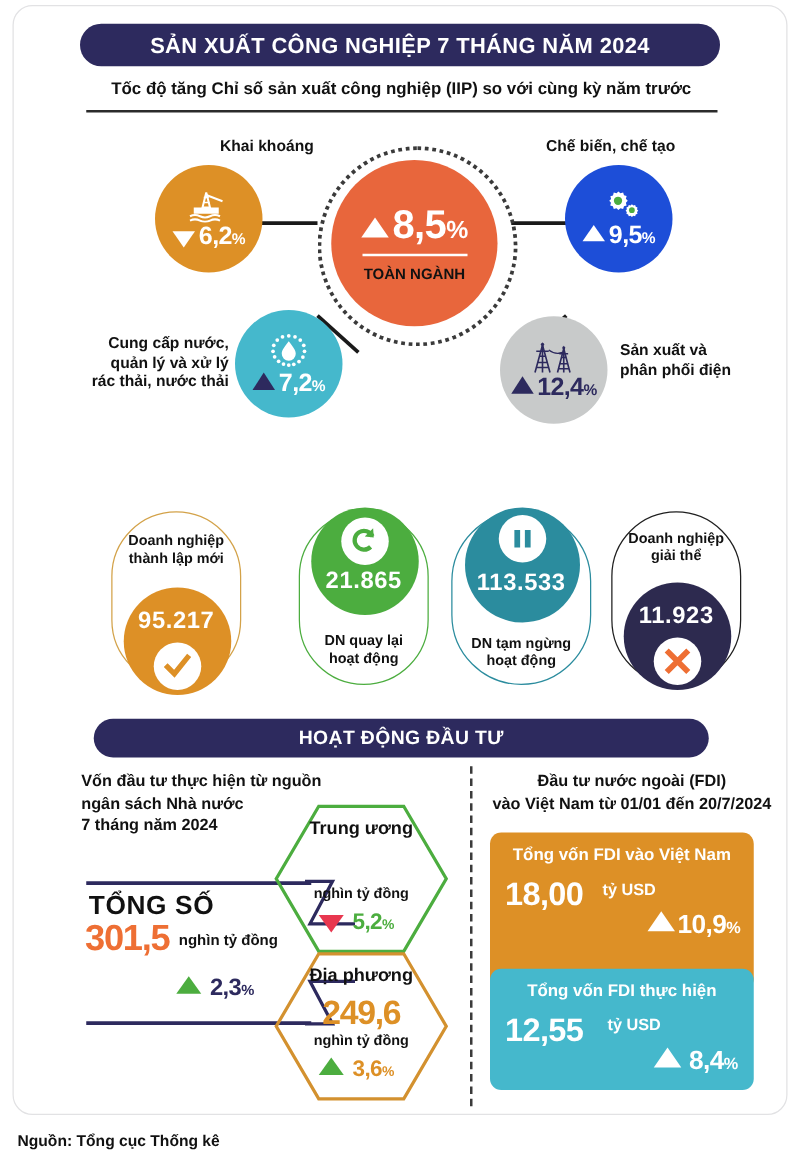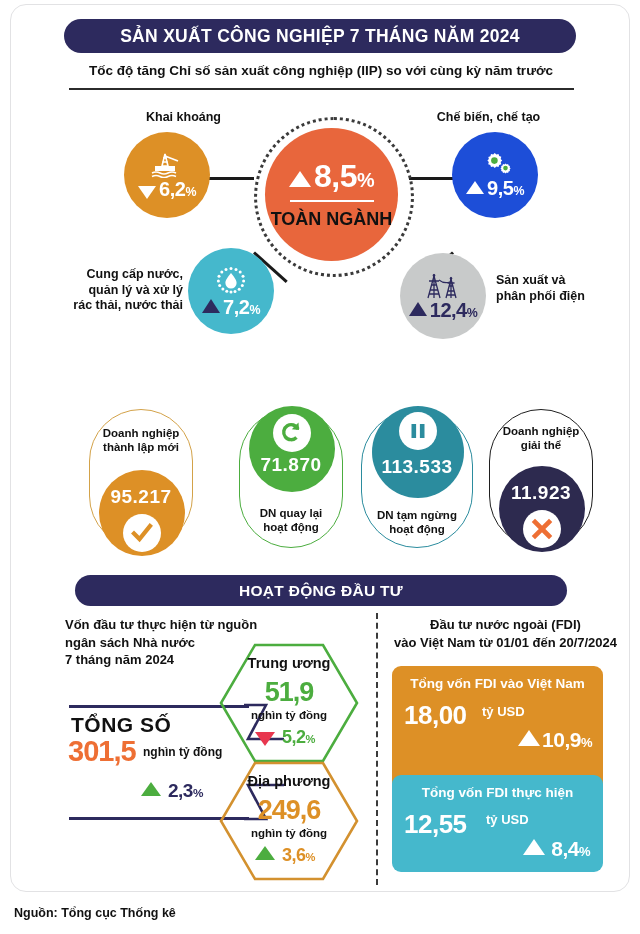--- a/index.html
+++ b/index.html
@@ -49,24 +49,24 @@
   <div class="link" style="left:398px;top:246px;width:44px;transform:rotate(-42deg);transform-origin:right center;"></div>
 
   <div class="dotring" style="left:243px;top:112px;width:154px;height:154px;"></div>
   <div class="circ" style="left:254px;top:123px;width:133px;height:133px;background:#e8663c;justify-content:center;">
     <div class="pct" style="color:#fff;font-size:32px;line-height:1;">
       <span class="tri up" style="border-bottom:16px solid #fff;border-left-width:11px;border-right-width:11px;top:0;"></span>
       <span>8,5</span>
       <span class="u">%</span>
     </div>
     <div style="width:84px;height:2px;background:#fff;margin:8px 0 7px 0;"></div>
-    <div style="color:#111;font-weight:bold;font-size:18px;">TOÀN NGÀNH</div>
-  </div>
-
-  <div class="clab" style="left:105px;top:105px;width:135px;text-align:center;">Khai khoáng</div>
+    <div style="color:#111;font-weight:bold;font-size:12px;">TOÀN NGÀNH</div>
+  </div>
+
+  <div class="clab" style="left:105px;top:105px;width:135px;text-align:right;">Khai khoáng</div>
   <div class="circ" style="left:113px;top:127px;width:86px;height:86px;background:#dd9026;justify-content:center;">
     <svg class="ico" width="36" height="26" viewBox="0 0 36 26" style="margin-bottom:1px;">
       <path d="M16 2 L13 14 L19 14 Z" fill="none" stroke="#fff" stroke-width="1.6"></path>
       <path d="M14 6 h4 M13.4 10 h5.2" stroke="#fff" stroke-width="1.3"></path>
       <path d="M16 4 L29 9" stroke="#fff" stroke-width="1.6"></path>
       <rect x="6" y="14" width="20" height="5" fill="#fff"></rect>
       <path d="M3 21 q4 -2 8 0 q4 2 8 0 q4 -2 8 0" stroke="#fff" stroke-width="1.6" fill="none"></path>
       <path d="M3 24.5 q4 -2 8 0 q4 2 8 0 q4 -2 8 0" stroke="#fff" stroke-width="1.6" fill="none"></path>
     </svg>
     <div class="pct" style="color:#fff;font-size:20px;line-height:1;">
@@ -164,21 +164,21 @@
   </div>
 
   <div class="pill" style="left:228px;top:404px;width:104px;height:139px;border:1.5px solid #4cad3f;">
     <div class="inner" style="left:9px;top:-4px;width:86px;height:86px;background:#4cad3f;"></div>
     <div class="badge" style="left:33px;top:4px;width:38px;height:38px;">
       <svg width="26" height="26" viewBox="0 0 26 26">
         <path d="M19 9 a7.5 7.5 0 1 0 -1.5 8.5" stroke="#4cad3f" stroke-width="3.4" fill="none"></path>
         <path d="M19.5 2.5 L20 10 L12.8 9.2 Z" fill="#4cad3f"></path>
       </svg>
     </div>
-    <div class="num" style="top:44px;">71.870</div>
+    <div class="num" style="top:44px;">21.865</div>
     <div class="ptxt" style="top:96px;white-space:pre-line;">DN quay lại
 hoạt động</div>
   </div>
 
   <div class="pill" style="left:350px;top:404px;width:112px;height:139px;border:1.5px solid #2b8c9e;">
     <div class="inner" style="left:10px;top:-4px;width:92px;height:92px;background:#2b8c9e;"></div>
     <div class="badge" style="left:37px;top:2px;width:38px;height:38px;">
       <svg width="22" height="22" viewBox="0 0 22 22">
         <rect x="4.5" y="4" width="4.6" height="14" fill="#2b8c9e"></rect>
         <rect x="12.9" y="4" width="4.6" height="14" fill="#2b8c9e"></rect>
@@ -224,21 +224,20 @@
   <div class="pct" style="position:absolute;left:130px;top:775px;font-size:19px;color:#2d2a5e;">
     <span class="tri up" style="border-bottom:14px solid #4cad3f;border-left-width:10px;border-right-width:10px;top:-1px;margin-right:7px;"></span>
     <span>2,3</span>
     <span class="u">%</span>
   </div>
 
   <svg width="140" height="120" viewBox="0 0 140 120" style="position:absolute;left:208px;top:638px;">
     <path d="M36 2 L104 2 L138 60 L104 118 L36 118 L2 60 Z" fill="none" stroke="#4cad3f" stroke-width="2.6"></path>
   </svg>
   <div style="position:absolute;left:208px;top:650px;width:140px;text-align:center;font-size:14.5px;font-weight:bold;color:#111;">Trung ương</div>
-  <div style="position:absolute;left:208px;top:672px;width:140px;text-align:center;font-size:27px;font-weight:bold;color:#4cad3f;letter-spacing:-1px;">51,9</div>
   <div style="position:absolute;left:208px;top:704px;width:140px;text-align:center;font-size:11.5px;font-weight:bold;color:#111;">nghìn tỷ đồng</div>
   <div class="pct" style="position:absolute;left:244px;top:722px;font-size:18px;color:#4cad3f;">
     <span class="tri dn" style="border-top:14px solid #e8374f;border-left-width:10px;border-right-width:10px;top:3px;margin-right:7px;"></span>
     <span>5,2</span>
     <span class="u">%</span>
   </div>
 
   <svg width="140" height="120" viewBox="0 0 140 120" style="position:absolute;left:208px;top:756px;">
     <path d="M36 2 L104 2 L138 60 L104 118 L36 118 L2 60 Z" fill="none" stroke="#d3912f" stroke-width="2.6"></path>
   </svg>

